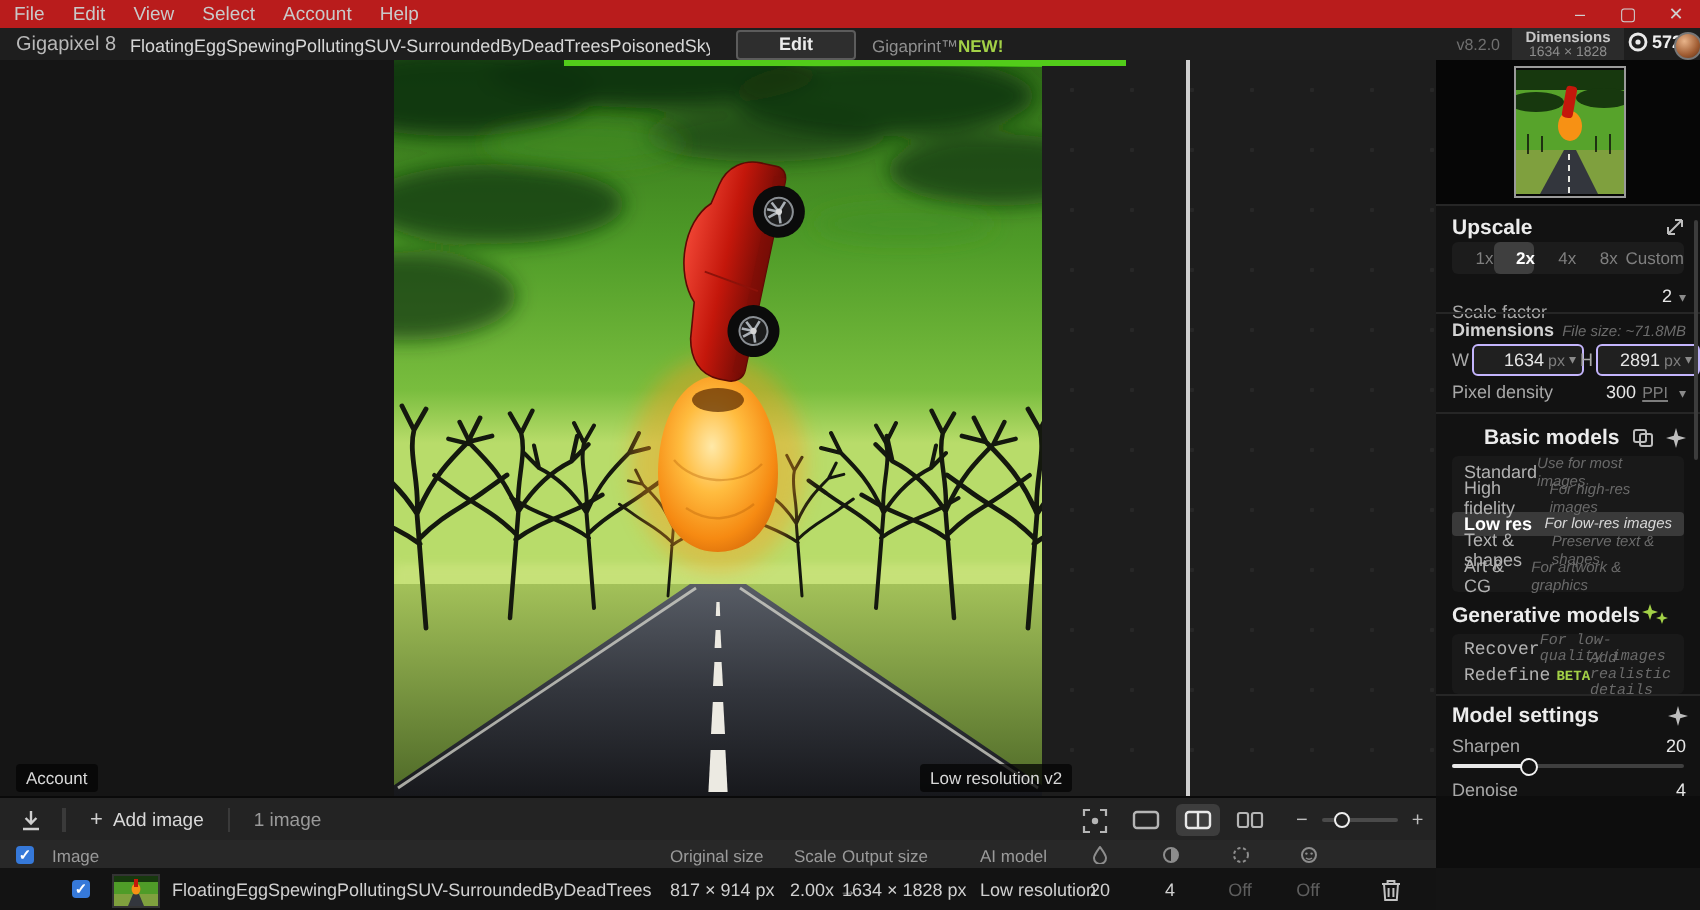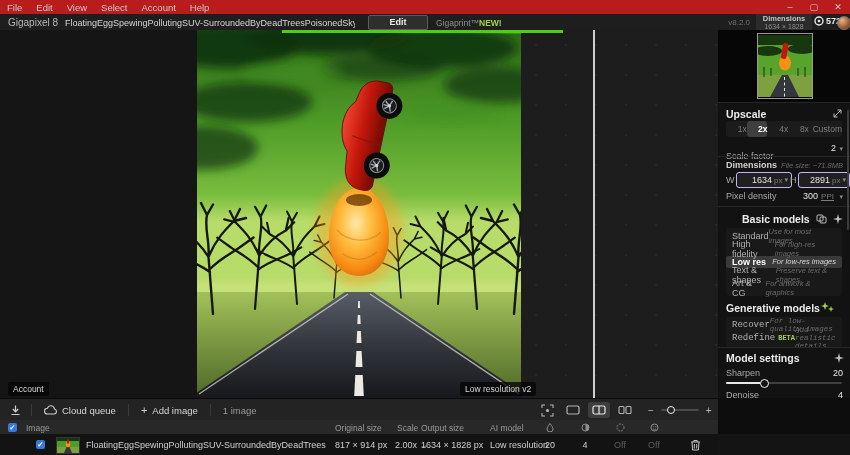--- a/index.html
+++ b/index.html
@@ -381,26 +381,20 @@
 
   <div id="toolbar" class="abs">
     <div class="tb-item" style="padding:0 10px;">
       <svg width="11" height="11" viewBox="0 0 11 11">
           <g stroke="#cfcfcf" stroke-width="1.2" fill="none">
             <path d="M5.5 0.5 v6 M2.8 4 L5.5 6.8 L8.2 4 M1.5 9.5 h8"></path>
           </g>
         </svg>
     </div>
     <div class="tb-sep"></div>
-    <div class="tb-item">
-      <svg width="13" height="10" viewBox="0 0 13 10">
-          <path d="M3.5 9 h6.5 a2.5 2.5 0 0 0 0.4 -4.95 A3.6 3.6 0 0 0 3.4 3.2 A2.9 2.9 0 0 0 3.5 9 Z" fill="none" stroke="#cfcfcf" stroke-width="1.1"></path>
-        </svg>
-      <span>Cloud queue</span>
-    </div>
     <div class="tb-sep"></div>
     <div class="tb-item">
       <span style="font-size:11px;color:#cfcfcf;">+</span>
       <span>Add image</span>
     </div>
     <div class="tb-sep"></div>
     <div class="tb-item" style="color:#9a9a9a;">
         <span>1 image</span>
       </div>
 

